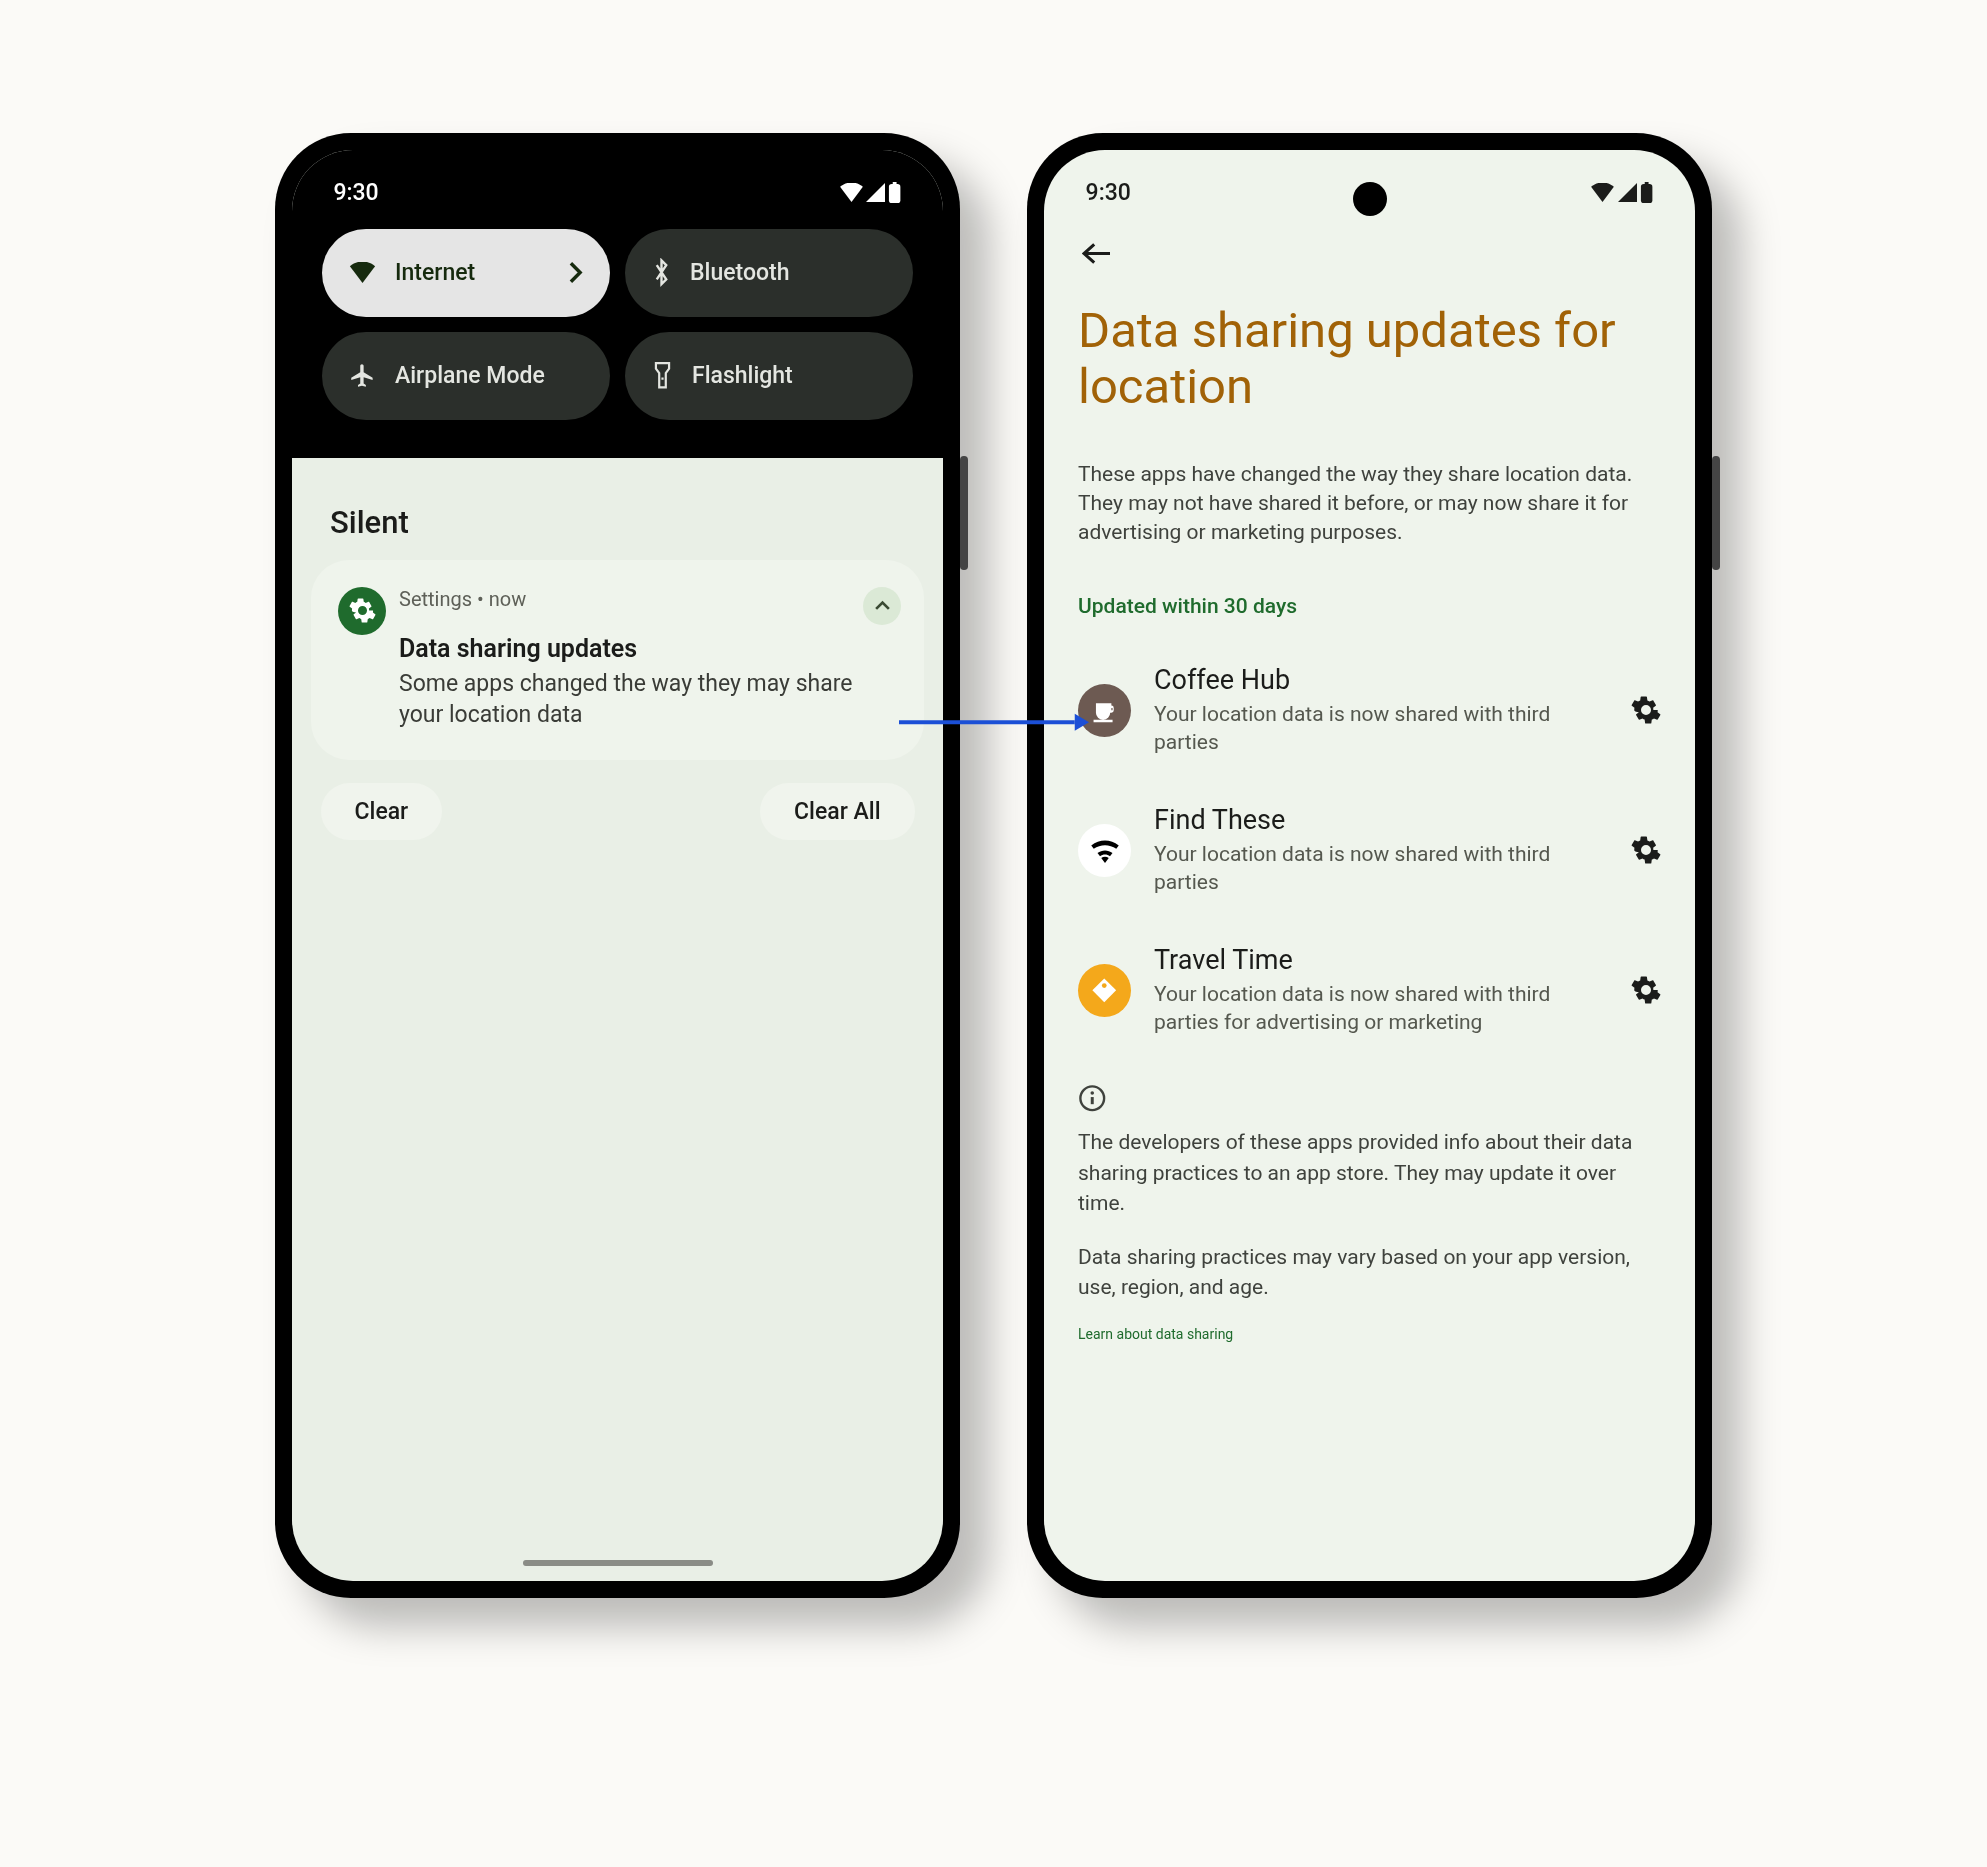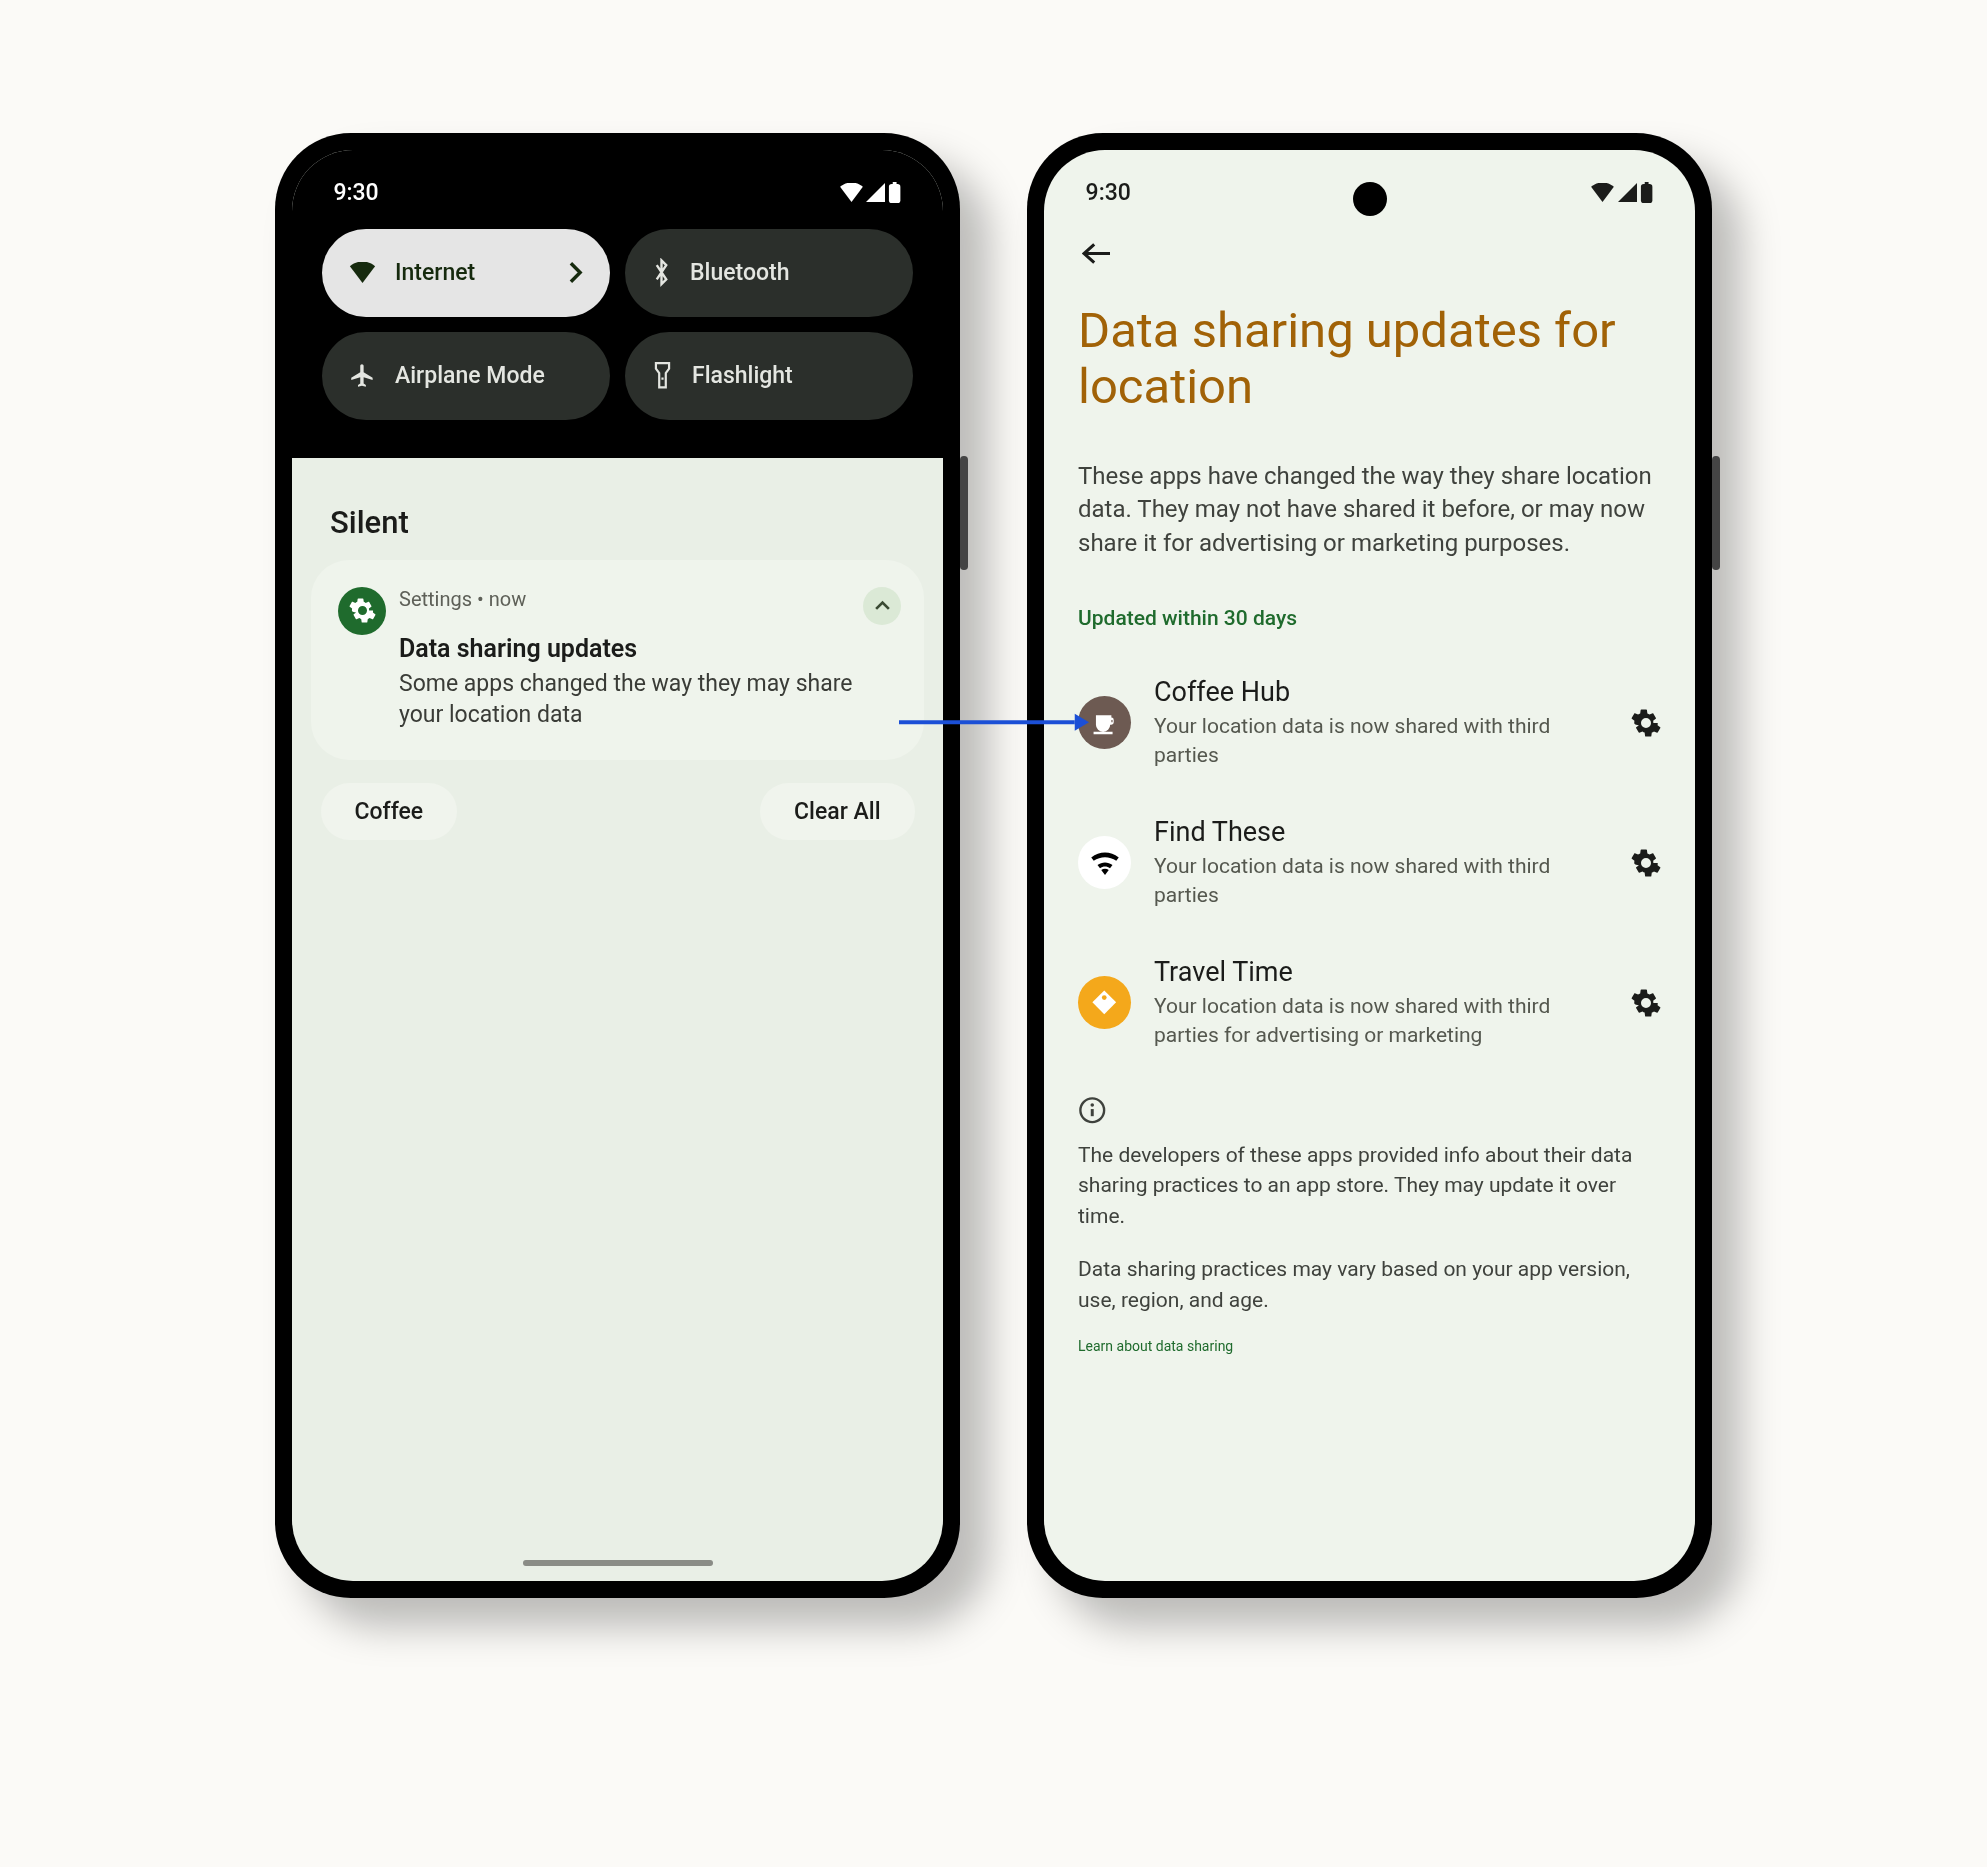--- a/index.html
+++ b/index.html
@@ -96,21 +96,21 @@
   }
   
   .screen2 { background: #eff4ec; padding: 28.5px 34px 0; }
   .camera-hole {
     position: absolute; top: 32px; left: 50%; transform: translateX(-50%);
     width: 34px; height: 34px; background: #000; border-radius: 17px;
   }
   .statusbar2 { display: flex; justify-content: space-between; align-items: center; color: #1b1c1a; font-size: 23px; font-weight: 500; padding: 0 7.6px 27px; }
   .back-btn { padding: 9.5px 3.8px 38px; }
   .h1 { font-size: 49px; line-height: 1.15; color: #a16207; font-weight: 400; margin-bottom: 17px; }
-  .sub { font-size: 24px; line-height: 1.4; color: #3f423d; margin-bottom: 46px; margin-top: 44px; }
+  .sub { font-size: 21px; line-height: 1.4; color: #3f423d; margin-bottom: 46px; margin-top: 44px; }
   .section-label { font-size: 21px; color: #1f6b2d; font-weight: 500; margin-bottom: 27px; }
   .app-row {
     display: flex; align-items: center; gap: 23px;
     padding: 19px 0 28.5px;
   }
   .app-icon {
     width: 53px; height: 53px; border-radius: 27px;
     display: flex; align-items: center; justify-content: center;
     flex-shrink: 0; font-size: 27px;
   }
@@ -201,21 +201,21 @@
           <div class="notif-text">Some apps changed the way they may share your location data</div>
         </div>
         <div class="collapse-btn">
           <svg width="17" height="11.4" viewBox="0 0 16 10">
               <path fill="none" stroke="#3a4a33" stroke-width="2.5" d="M2 8 L8 2 L14 8"></path>
             </svg>
         </div>
       </div>
 
       <div class="shade-actions">
-        <div class="pill-btn">Coffee</div>
+        <div class="pill-btn">Clear</div>
         <div class="pill-btn">Clear All</div>
       </div>
     </div>
 
     <div class="nav-handle"></div>
   </div>
 </div>
 
 <svg class="arrow" width="190" height="28.5" viewBox="0 0 200 30">
   <line x1="0" y1="15" x2="185" y2="15" stroke="#1b4fd6" stroke-width="4"></line>

